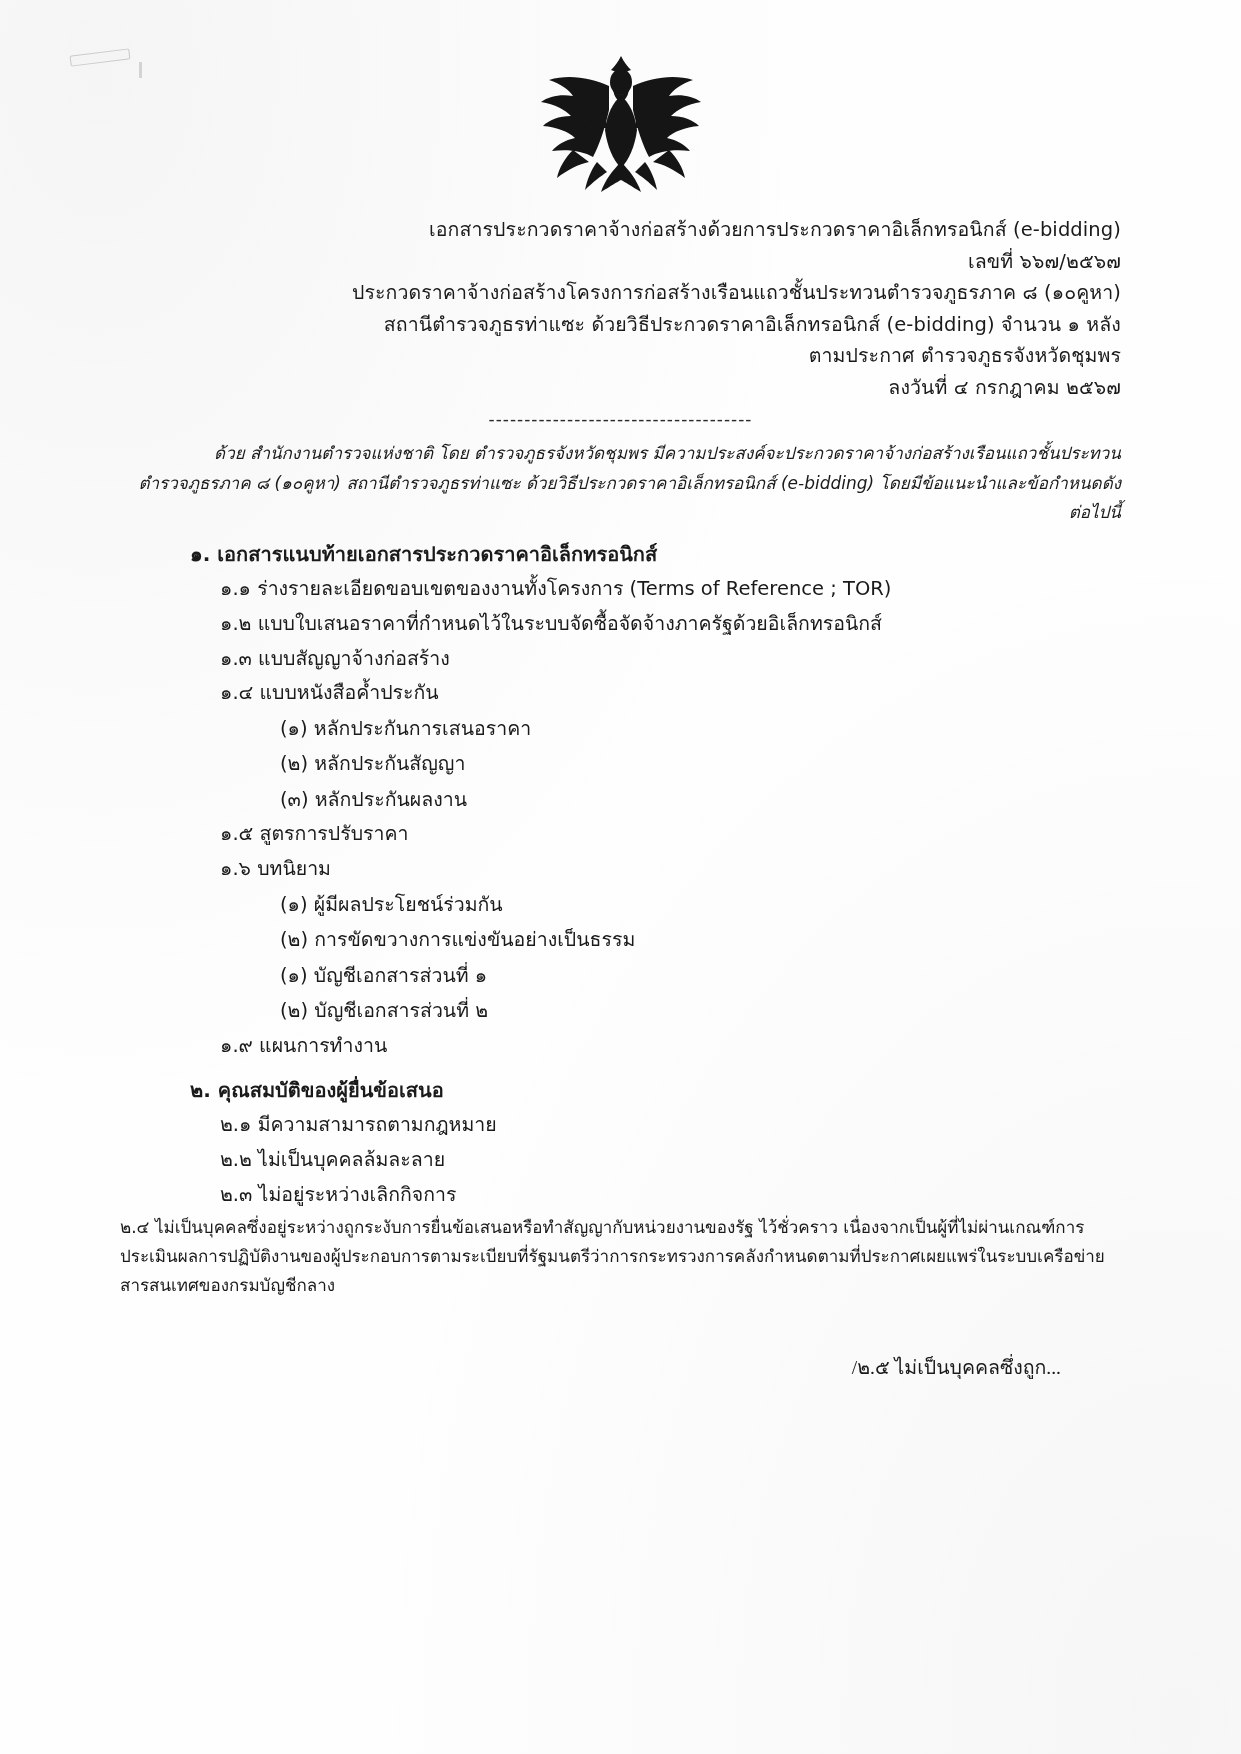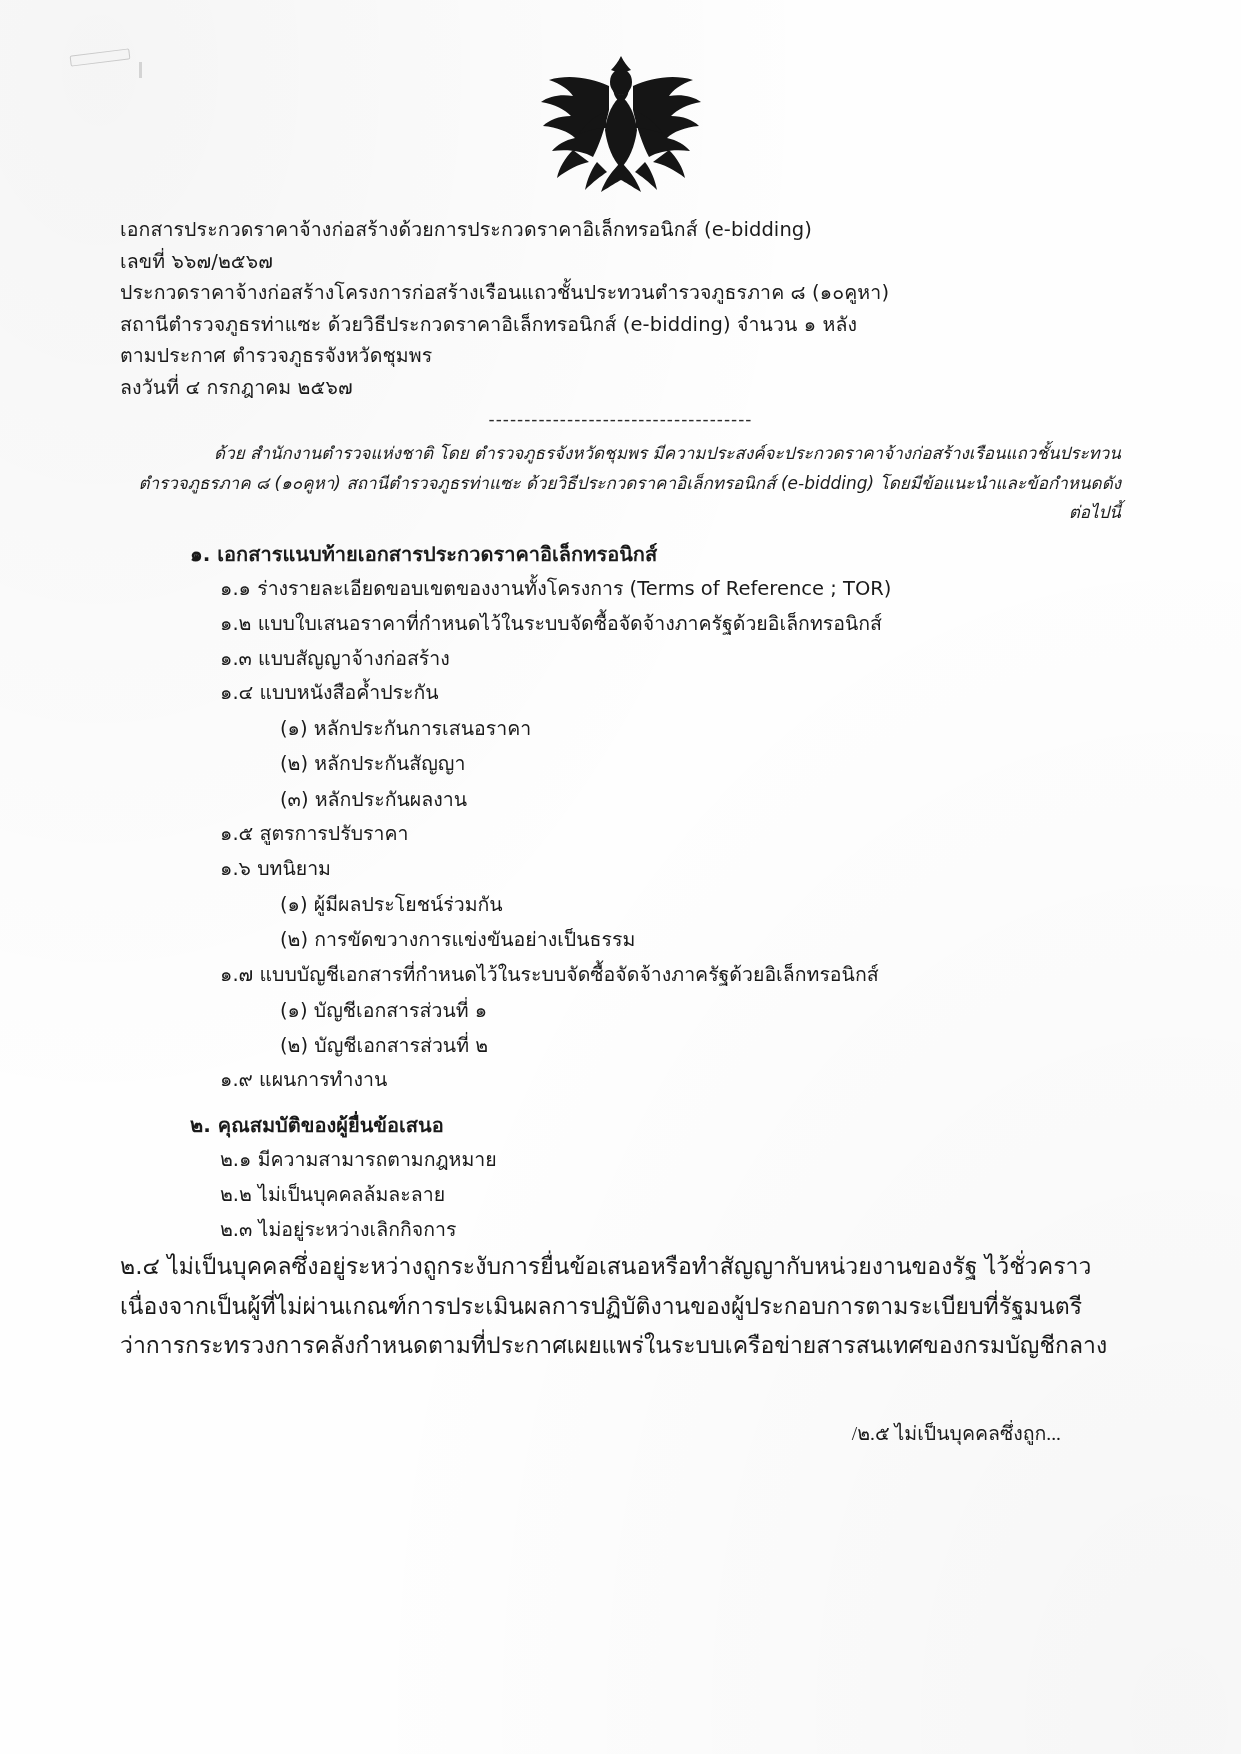--- a/index.html
+++ b/index.html
@@ -57,21 +57,21 @@
   .emblem {
     width: 100%;
     display: flex;
     justify-content: center;
     margin-top: 10px;
     margin-bottom: 14px;
   }
   .emblem svg { display: block; }
 
   .head-block {
-    text-align: left;
+    text-align: right;
     font-size: 19.5px;
     line-height: 1.62;
     letter-spacing: 0.1px;
   }
   .head-block div { white-space: nowrap; }
 
   .rule {
     text-align: center;
     font-size: 17px;
     letter-spacing: 1px;
@@ -99,21 +99,21 @@
     font-size: 19.5px;
     line-height: 1.78;
     padding-left: 100px;
   }
   .lvl2 {
     font-size: 19.5px;
     line-height: 1.82;
     padding-left: 160px;
   }
   .flow {
-    font-size: 23px;
+    font-size: 17px;
     line-height: 1.72;
   }
   .footnote {
     font-size: 19.5px;
     text-align: right;
     padding-right: 60px;
     margin-top: 52px;
     font-family: Liberation Serif, serif;
   }
   .sp-sm { height: 6px; }
@@ -185,21 +185,20 @@
     <div class="lvl1">๑.๒ แบบใบเสนอราคาที่กำหนดไว้ในระบบจัดซื้อจัดจ้างภาครัฐด้วยอิเล็กทรอนิกส์</div>
     <div class="lvl1">๑.๓ แบบสัญญาจ้างก่อสร้าง</div>
     <div class="lvl1">๑.๔ แบบหนังสือค้ำประกัน</div>
     <div class="lvl2">(๑) หลักประกันการเสนอราคา</div>
     <div class="lvl2">(๒) หลักประกันสัญญา</div>
     <div class="lvl2">(๓) หลักประกันผลงาน</div>
     <div class="lvl1">๑.๕ สูตรการปรับราคา</div>
     <div class="lvl1">๑.๖ บทนิยาม</div>
     <div class="lvl2">(๑) ผู้มีผลประโยชน์ร่วมกัน</div>
     <div class="lvl2">(๒) การขัดขวางการแข่งขันอย่างเป็นธรรม</div>
-    <div class="lvl1">๑.๗ แบบบัญชีเอกสารที่กำหนดไว้ในระบบจัดซื้อจัดจ้างภาครัฐด้วยอิเล็กทรอนิกส์</div>
     <div class="lvl2">(๑) บัญชีเอกสารส่วนที่ ๑</div>
     <div class="lvl2">(๒) บัญชีเอกสารส่วนที่ ๒</div>
     <div class="lvl1">๑.๙ แผนการทำงาน</div>
 
     <div class="sp-sm"></div>
 
     <div class="sec-head">
       <span>๒.</span>
       <span>คุณสมบัติของผู้ยื่นข้อเสนอ</span>
     </div>

